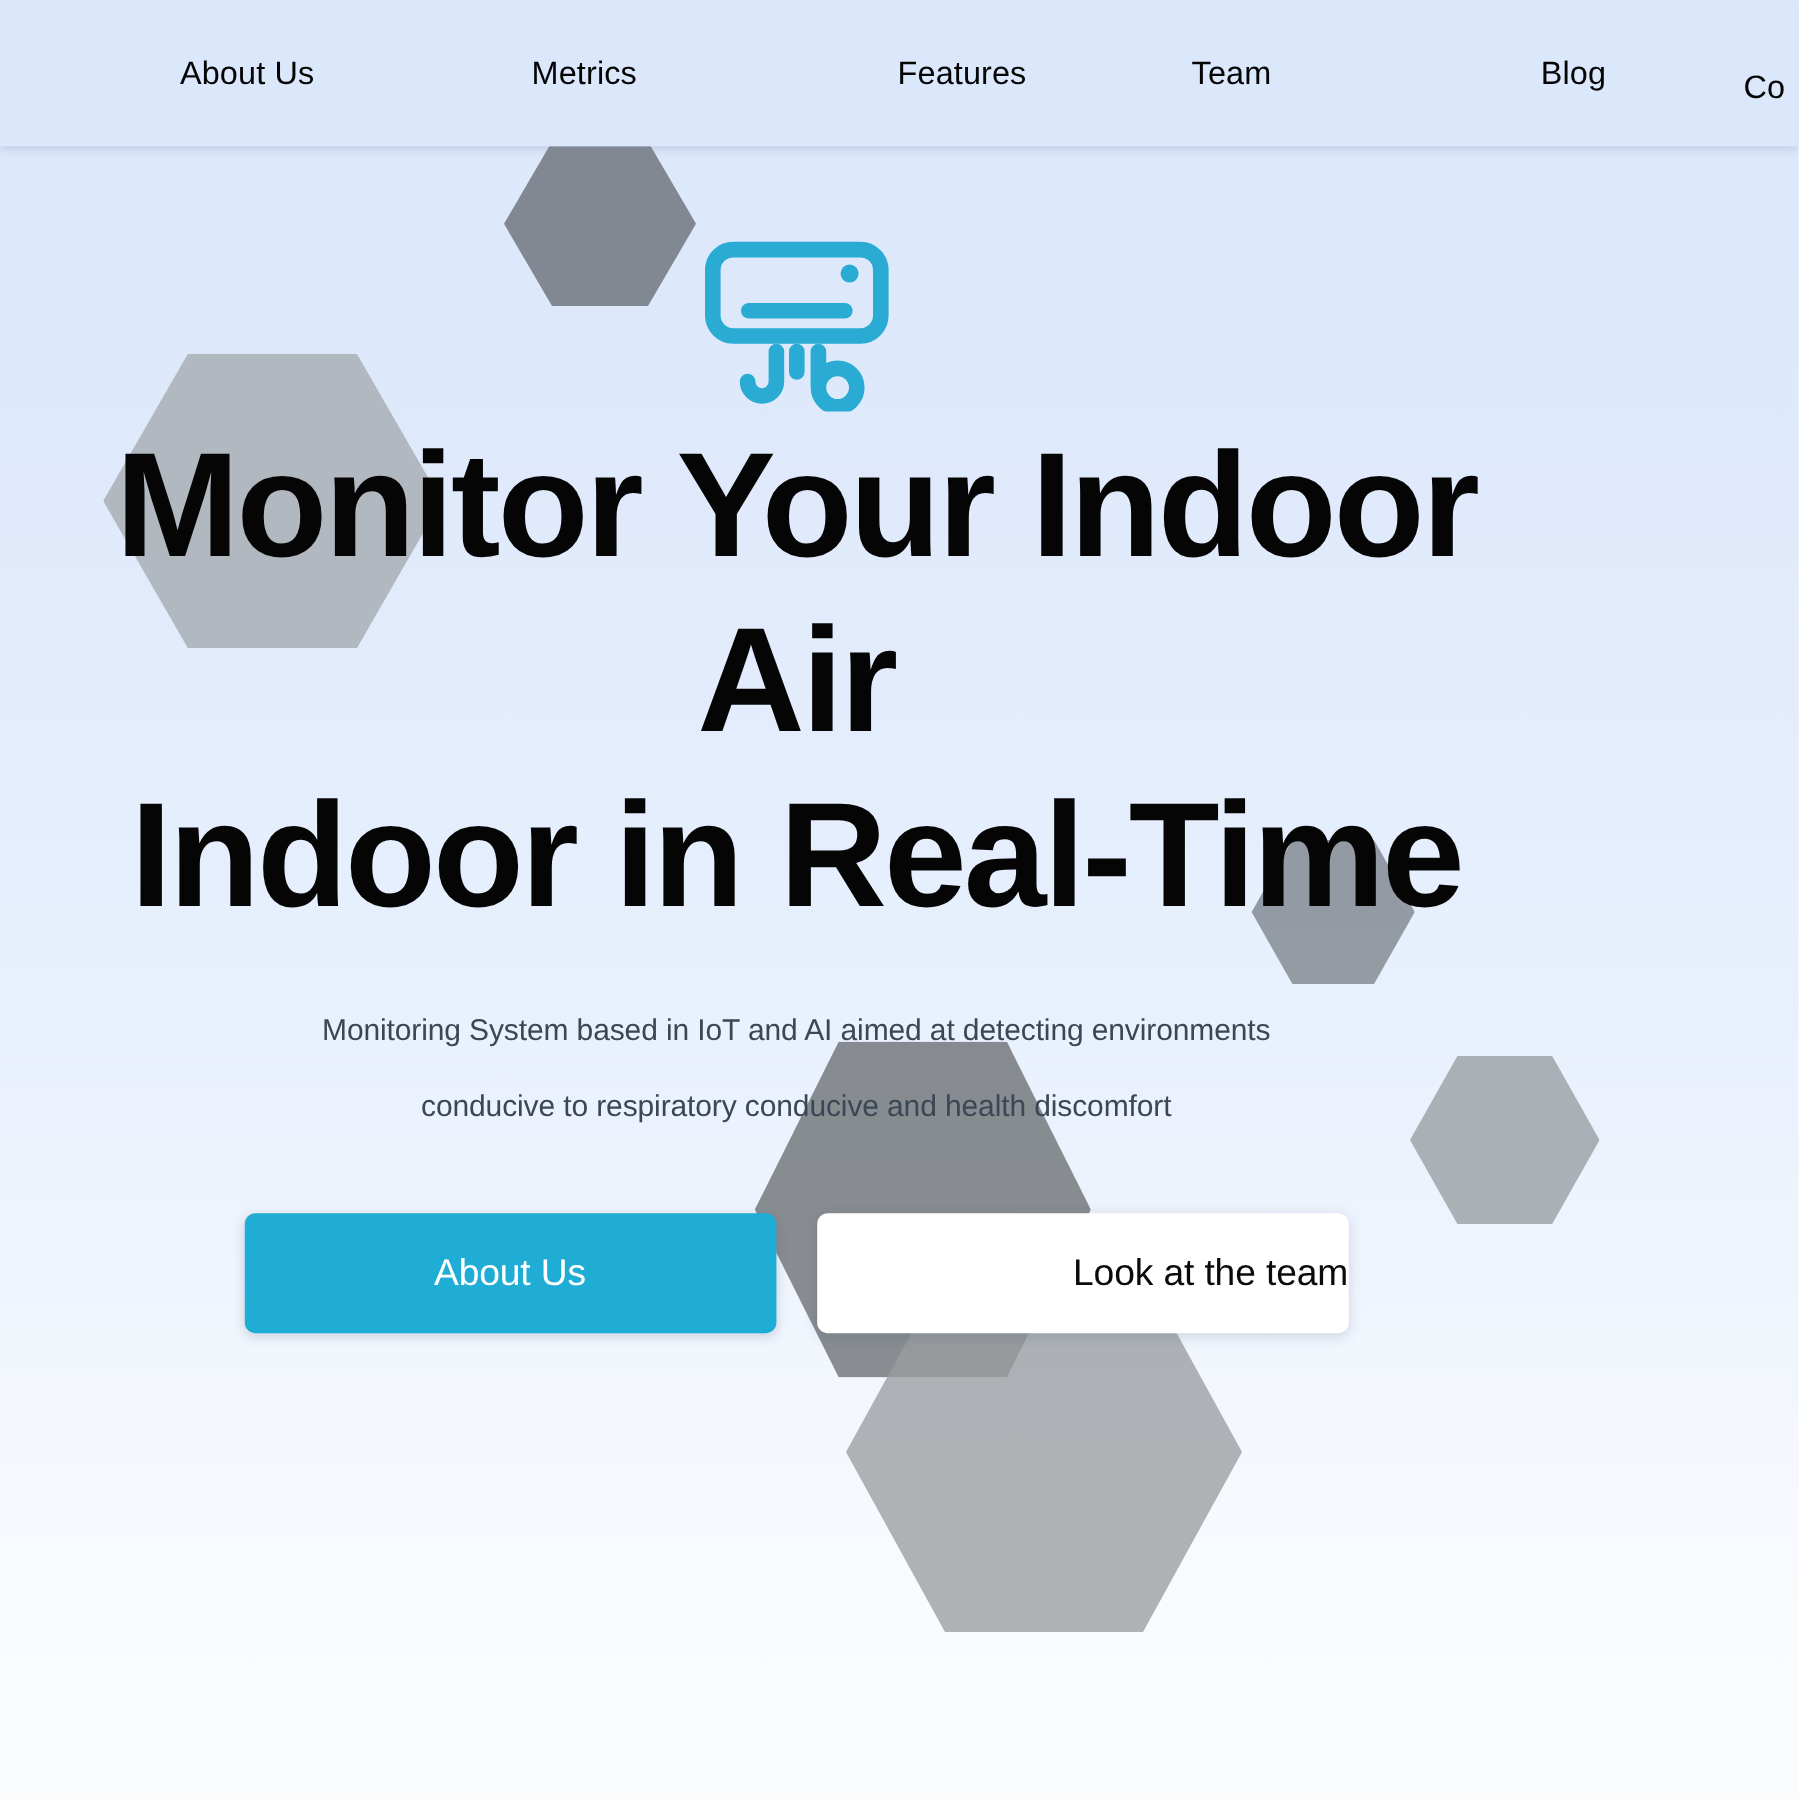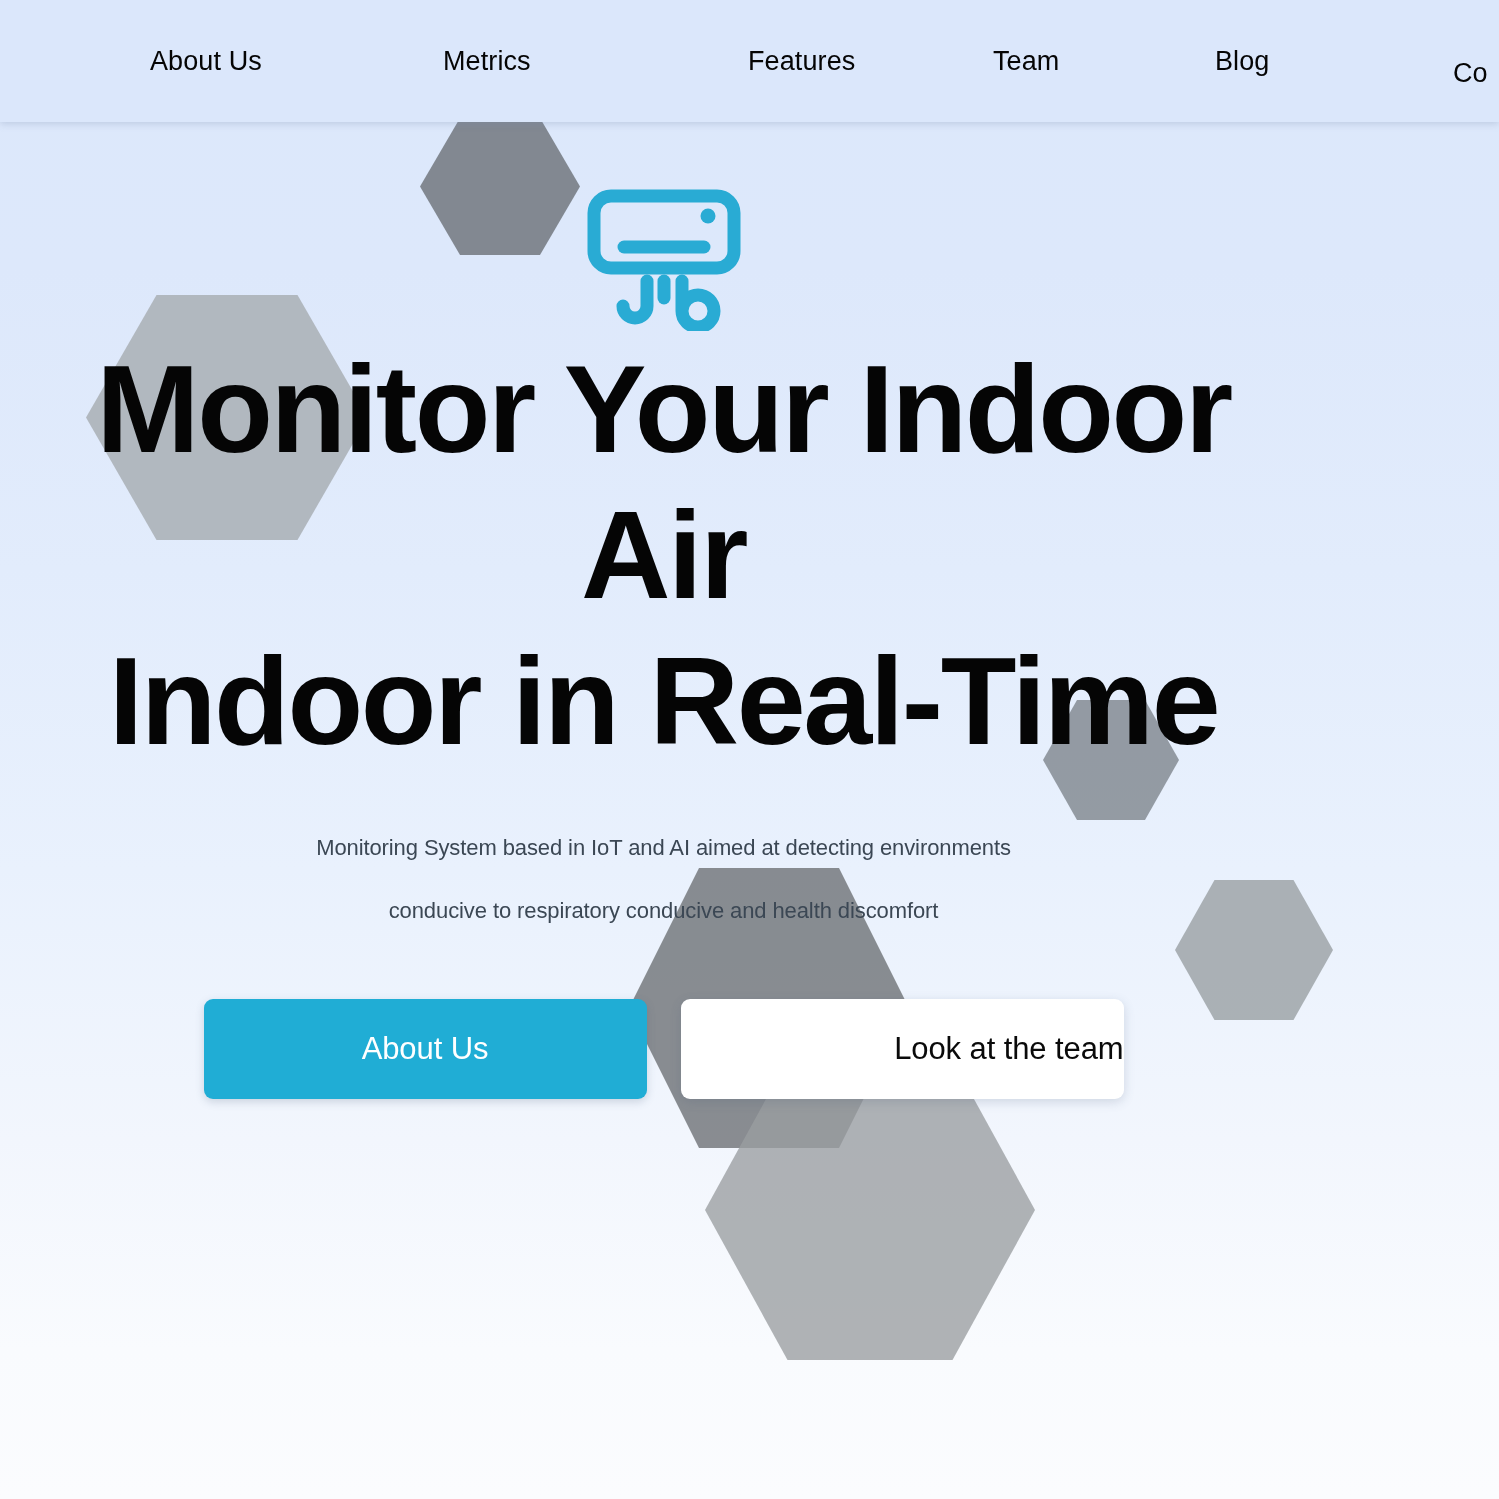--- a/index.html
+++ b/index.html
@@ -57,21 +57,21 @@
     letter-spacing:0.1px;
     white-space:nowrap;
     cursor:pointer;
     text-decoration:none;
     font-weight:400;
   }
   .nl-0 { left:150px; }
   .nl-1 { left:443px; }
   .nl-2 { left:708px;margin-left:40px; }
   .nl-3 { left:993px; }
-  .nl-4 { left:1215px; }
+  .nl-4 { left:1284px; }
   .nl-5 { left:1453px;margin-top:12px; }
 
   
   .hexlayer {
     position:absolute;
     inset:0;
     z-index:5;
     pointer-events:none;
   }
   .hex {
@@ -84,21 +84,21 @@
   .hex-b { left:86px;   top:295px;  width:282px; height:245px; background:#b0b6bd; opacity:.97; }
   .hex-c { left:1043px; top:700px;  width:136px; height:120px; background:#888e96; opacity:.88; }
   .hex-d { left:1175px; top:880px;  width:158px; height:140px; background:#a4aaaf; opacity:.92; }
   .hex-e { left:629px;  top:868px;  width:280px; height:280px; background:#6e7276; opacity:.80; }
   .hex-f { left:705px;  top:1060px; width:330px; height:300px; background:#9a9da0; opacity:.78; }
 
   
   .hero {
     position:absolute;
     z-index:30;
-    top:110px;
+    top:122px;
     left:0;
     width:1327px;
     text-align:center;
   }
 
   .logo-wrap {
     margin-top:78px;
     display:flex;
     justify-content:center;
     align-items:center;
@@ -112,21 +112,21 @@
     line-height:146px;
     font-weight:700;
     color:#050505;
     letter-spacing:-2.4px;
     padding:0 60px;
   }
 
   .hero-sub {
     margin:42px auto 0 auto;
     max-width:1210px;
-    font-size:22px;
+    font-size:25px;
     line-height:63px;
     font-weight:400;
     color:#3b4754;
     letter-spacing:-0.1px;
   }
 
   .cta-row {
     margin-top:57px;
     display:flex;
     justify-content:center;

